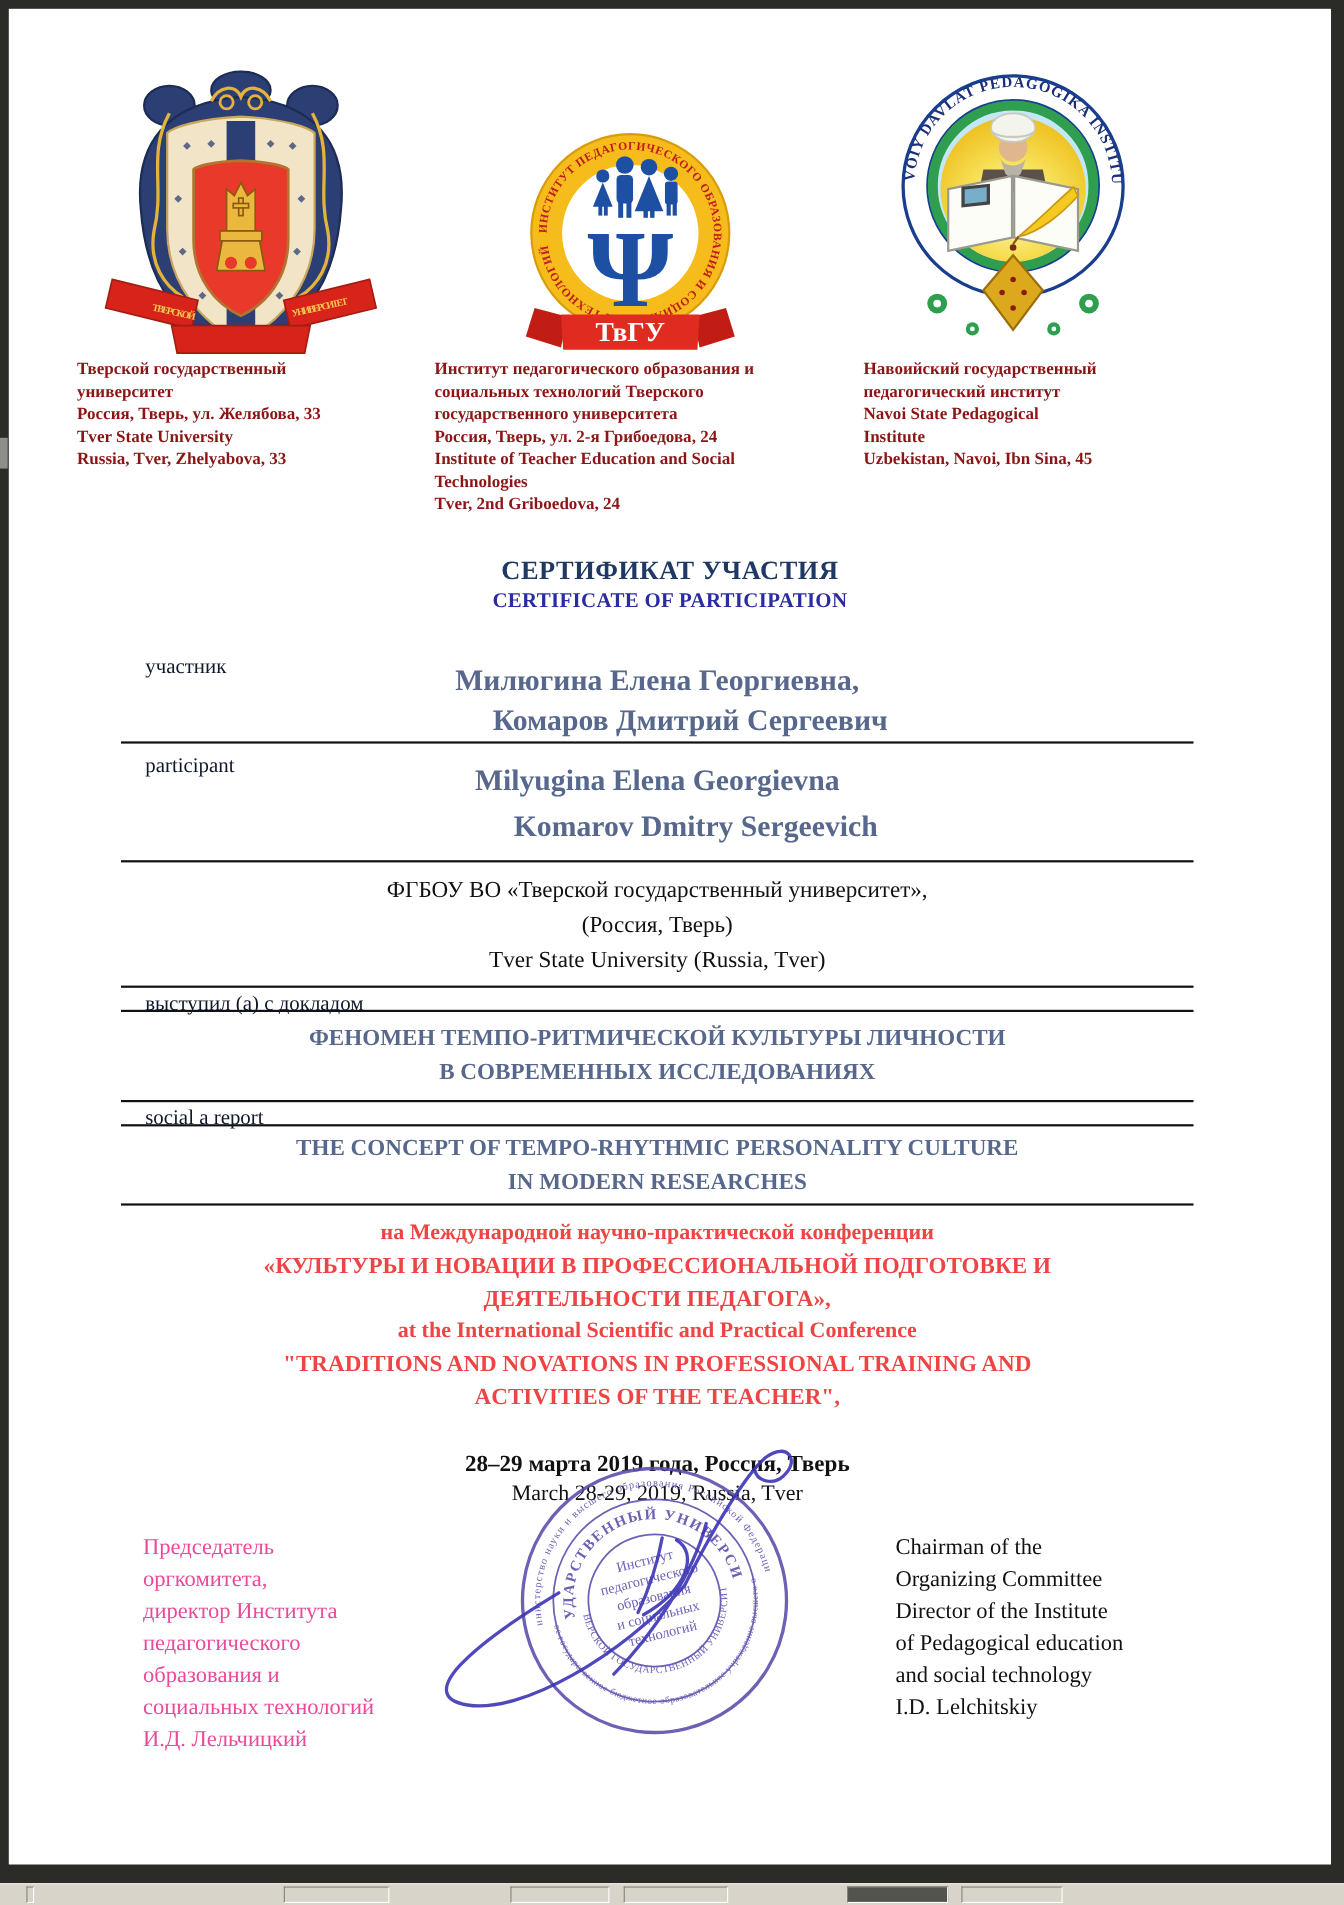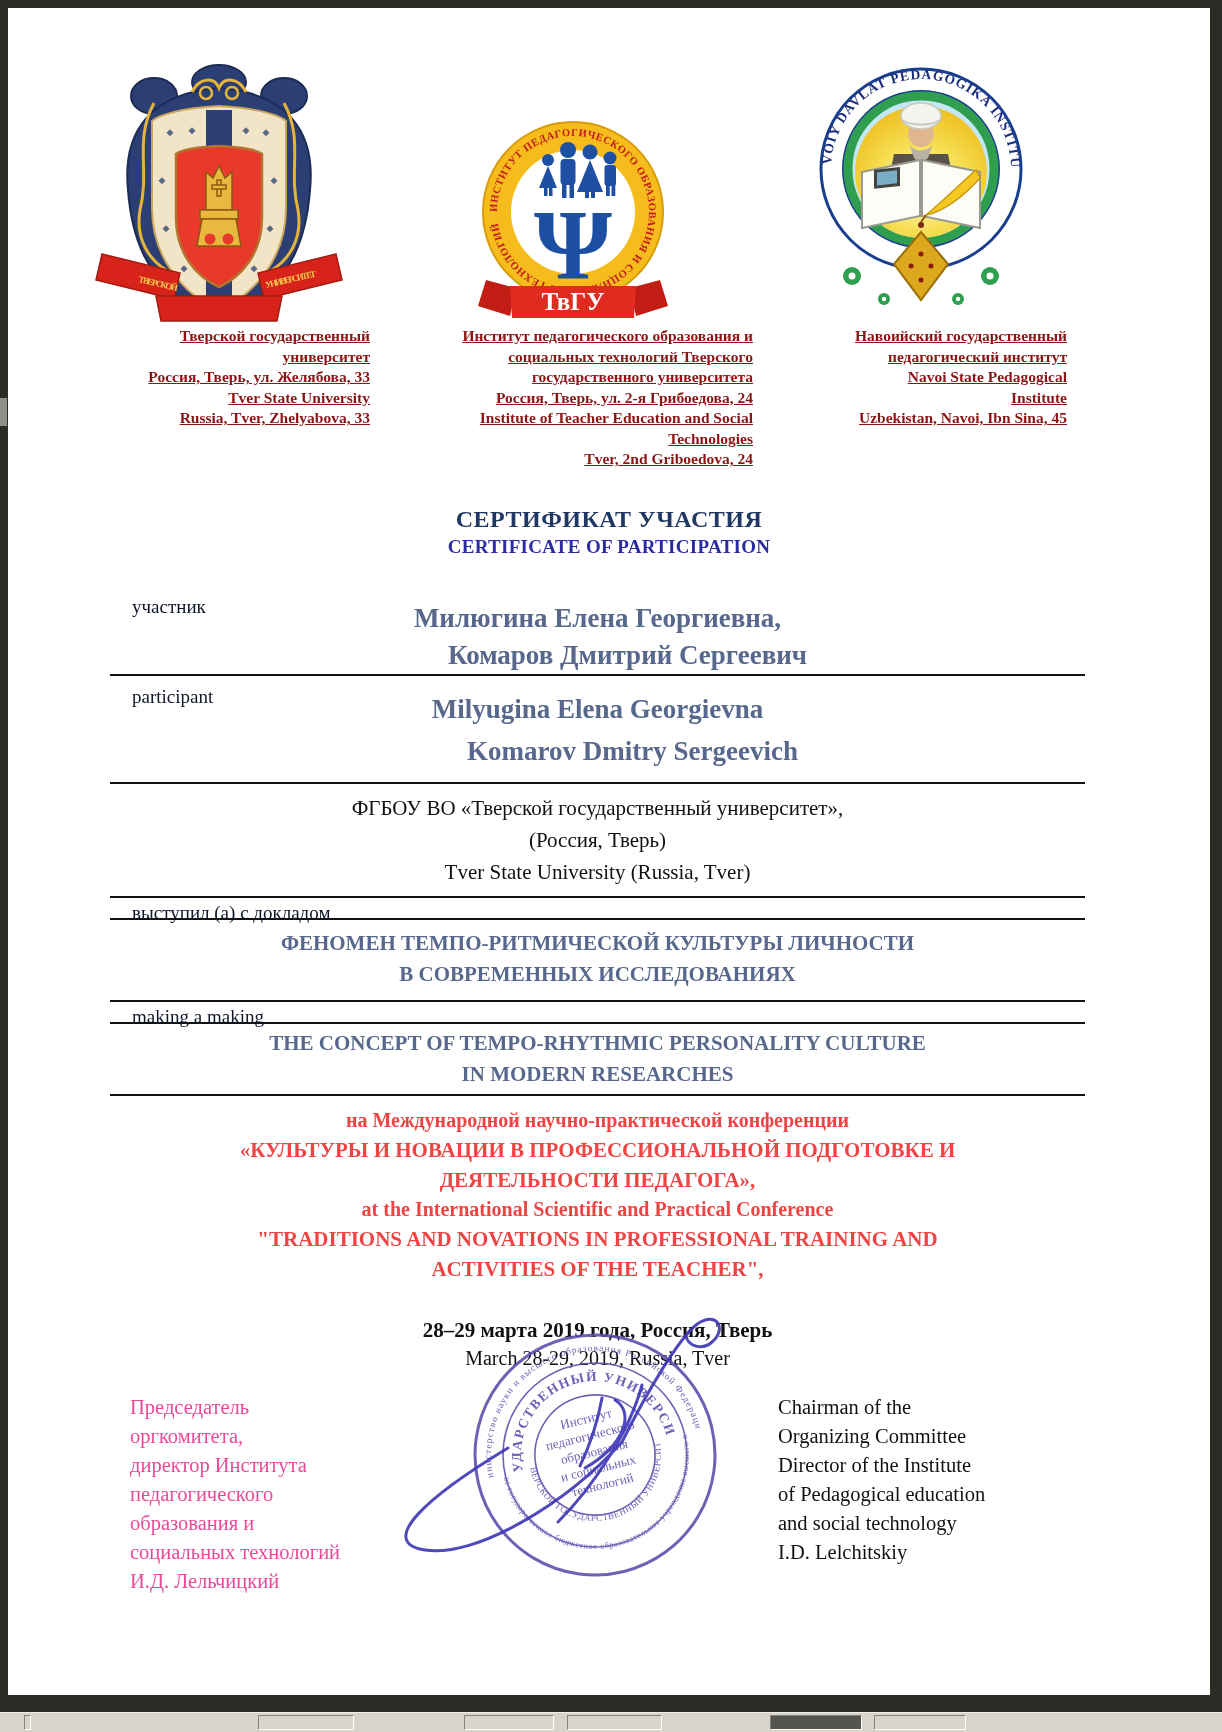--- a/index.html
+++ b/index.html
@@ -17,21 +17,21 @@
   
   .logo { position:absolute; }
   .logo-tsu   { left:86px;  top:50px; }
   .logo-ipost { left:460px; top:94px; }
   .logo-navoi { left:806px; top:46px; }
 
   
   .inst-row { position:absolute; top:318px; left:0; right:0; display:flex; padding-left:62px; }
   .inst-col {
     color:#8b1414; font-weight:bold; font-size:15.5px; line-height:20.5px;
-    text-align:right; white-space:pre-line;text-decoration:underline;
+    text-align:left; white-space:pre-line;
   }
   .inst-1 { width:300px; margin-right:25px; }
   .inst-2 { width:358px; margin-right:32px; }
   .inst-3 { width:282px; }
 
   
   .title-block { position:absolute; top:498px; left:0; right:0; text-align:center; }
   .title-ru { font-size:24px; font-weight:bold; color:#1f3864; letter-spacing:.5px; }
   .title-en { font-size:19px; font-weight:bold; color:#2c2ca2; margin-top:3px; letter-spacing:.3px; }
 
@@ -53,21 +53,21 @@
   .conf-block { text-align:center; margin-top:10px; color:#ef4444; }
   .conf-intro { font-size:20px; font-weight:bold; line-height:29px; }
   .conf-name  { font-size:21px; font-weight:bold; line-height:30px; white-space:pre-line; }
 
   .dates-block { text-align:center; margin-top:34px; }
   .date-ru { font-size:21px; font-weight:bold; color:#111; }
   .date-en { font-size:20px; color:#111; margin-top:4px; }
 
   
   .sig-left  { position:absolute; left:122px; top:1385px; width:290px; font-size:20.5px; line-height:29px; color:#ec4899; white-space:pre-line; }
-  .sig-right { position:absolute; left:770px; top:1385px; width:310px; font-size:20.5px; line-height:29px; color:#111; white-space:pre-line; }
+  .sig-right { position:absolute; left:806px; top:1385px; width:310px; font-size:20.5px; line-height:29px; color:#111; white-space:pre-line; }
   .stamp-wrap { position:absolute; left:382px; top:1262px; width:390px; height:350px; }
 
   
   .statusbar {
     position:absolute; left:0; top:1712px; width:1222px; height:20px;
     background:#d8d4ca; border-top:1px solid #f0ede6;
   }
   .sb-box {
     position:absolute; top:2px; height:15px; background:#d8d4ca;
     border:1px solid #83837d; border-right-color:#fff; border-bottom-color:#fff;
@@ -263,21 +263,21 @@
     <div class="form-row label-row">
       <span class="form-label" style="top:4px">выступил (а) с докладом</span>
     </div>
 
     <div class="form-row">
       <div class="val-center report-title">ФЕНОМЕН ТЕМПО-РИТМИЧЕСКОЙ КУЛЬТУРЫ ЛИЧНОСТИ
 В СОВРЕМЕННЫХ ИССЛЕДОВАНИЯХ</div>
     </div>
 
     <div class="form-row label-row">
-      <span class="form-label" style="top:4px">making a making</span>
+      <span class="form-label" style="top:4px">social a report</span>
     </div>
 
     <div class="form-row">
       <div class="val-center report-title report-en">THE CONCEPT OF TEMPO-RHYTHMIC PERSONALITY CULTURE
 IN MODERN RESEARCHES</div>
     </div>
 
     <div class="conf-block">
       <div class="conf-intro">на Международной научно-практической конференции</div>
       <div class="conf-name">«КУЛЬТУРЫ И НОВАЦИИ В ПРОФЕССИОНАЛЬНОЙ ПОДГОТОВКЕ И

